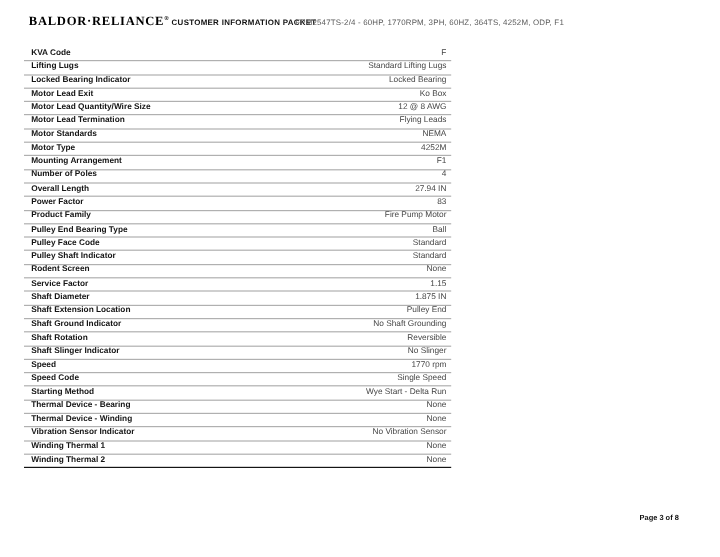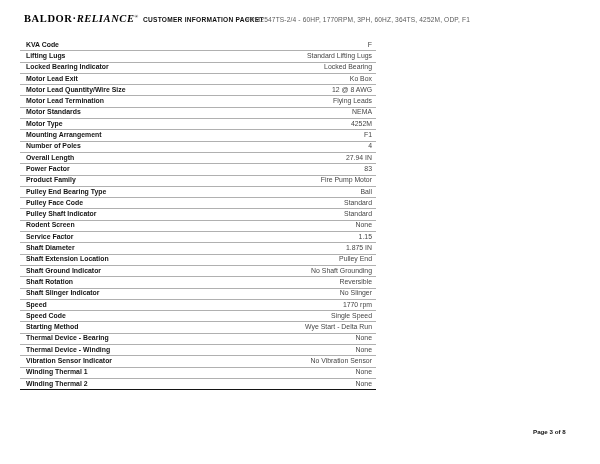--- a/index.html
+++ b/index.html
@@ -28,21 +28,20 @@
     left: 24px;
     top: 13px;
     font-family: "Liberation Serif", serif;
     font-weight: bold;
     font-size: 10.5px;
     letter-spacing: 0.6px;
     color: #000000;
     white-space: nowrap;
   }
   .logo .brand-right {
-    font-style: italic;
   }
   .logo .reg-mark {
     font-size: 5px;
     vertical-align: super;
     letter-spacing: 0;
   }
   .packet-title {
     position: absolute;
     left: 143px;
     top: 16px;

